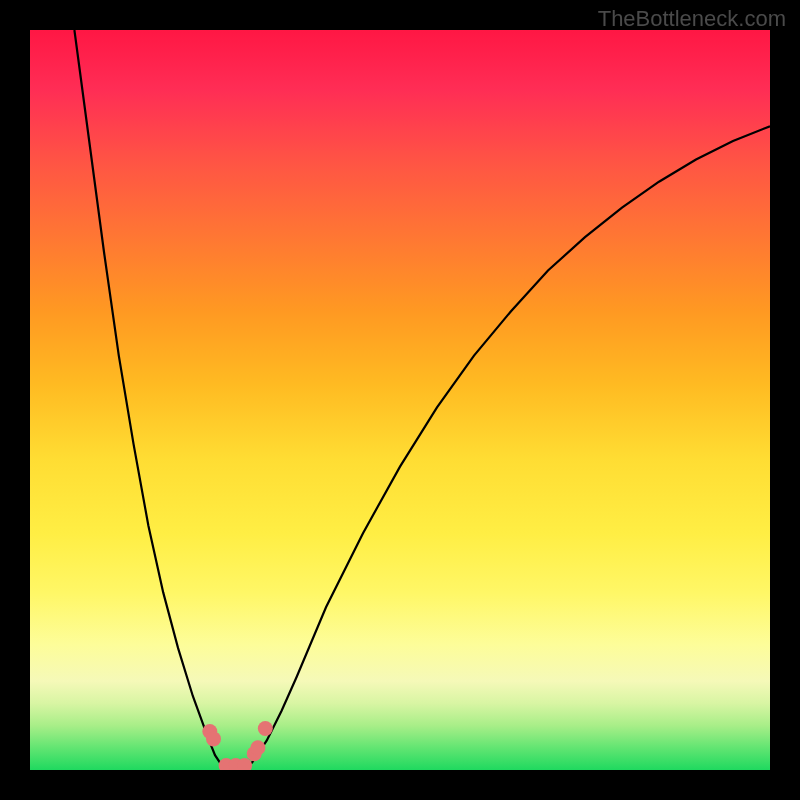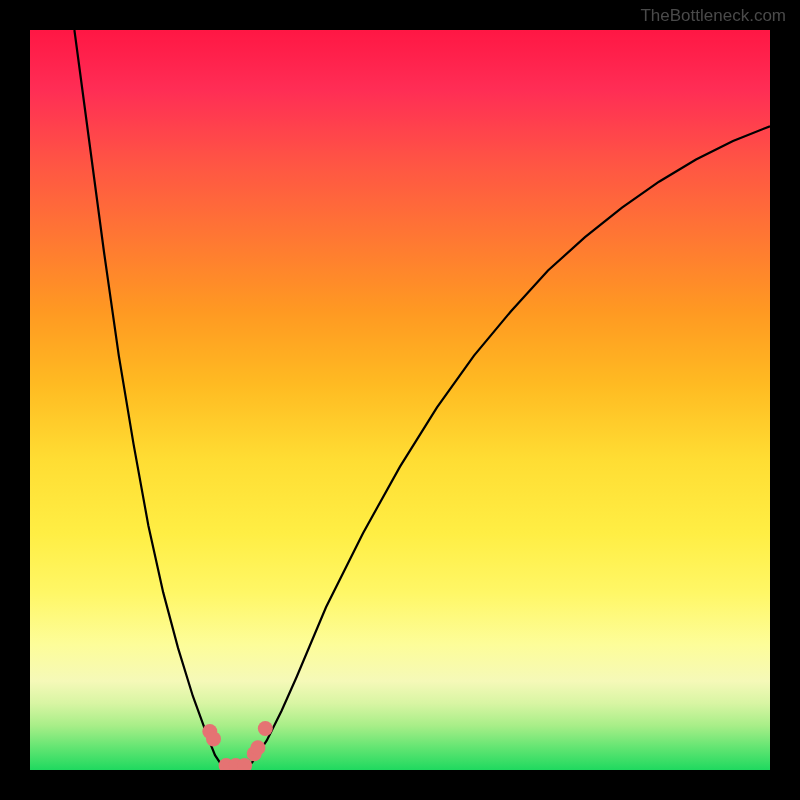--- a/index.html
+++ b/index.html
@@ -47,21 +47,21 @@
       #a8ee88 94%,
       #62e572 97%,
       #1fd95f 100%
     );
   }
   .watermark {
     position: absolute;
     top: 6px;
     right: 14px;
     color: #4a4a4a;
-    font-size: 17px;
+    font-size: 22px;
     font-family: Arial, sans-serif;
     z-index: 10;
   }
   svg.curves {
     position: absolute;
     left: 0;
     top: 0;
     width: 100%;
     height: 100%;
     z-index: 5;

